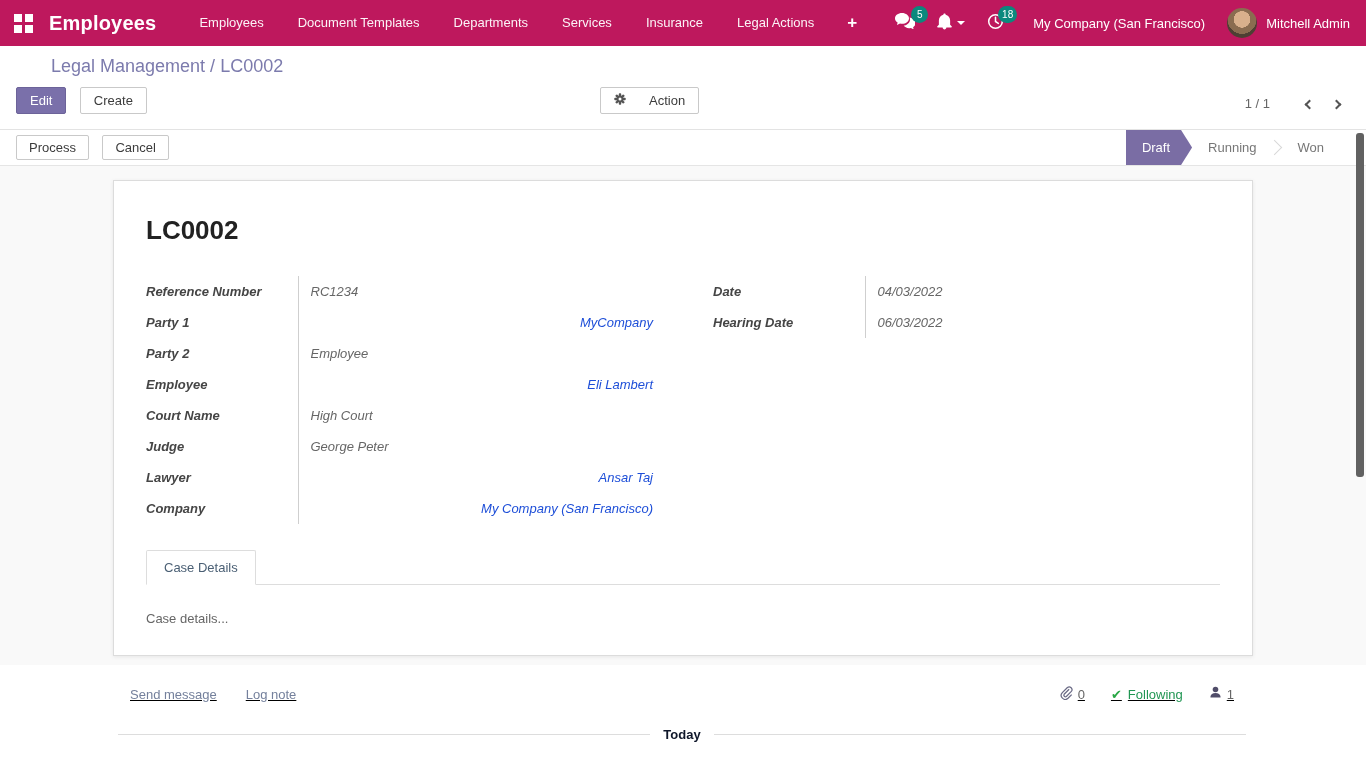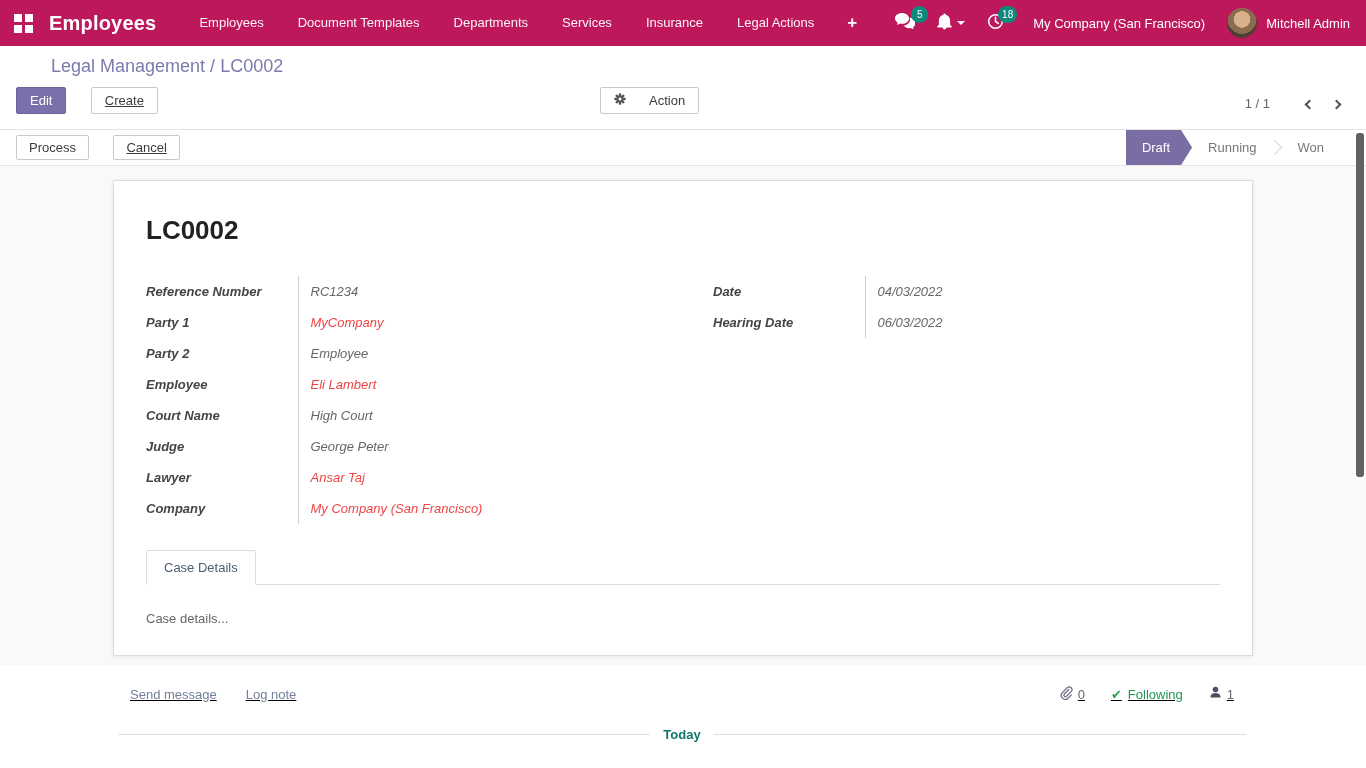--- a/index.html
+++ b/index.html
@@ -29,21 +29,21 @@
   .user-name { font-size:13px; }
 
   
   .control-panel { background:#fff; border-bottom:1px solid #e3e3e3; padding:10px 16px 0 16px; height:84px; }
   .breadcrumb { font-size:18px; color:#7c7bad; margin-bottom:10px; }
   .breadcrumb .bc-parent { cursor:pointer;margin-left:35px; }
   .cp-row { display:flex; align-items:flex-start; }
   .cp-left { width:584px; }
   .btn { font-size:13px; padding:5px 13px; border-radius:2px; border:1px solid #c9c9c9;
          background:#fff; color:#3c3c3c; cursor:pointer; font-family:inherit; }
-  .btn + .btn { margin-left:20px;text-decoration:underline; }
+  .btn + .btn { margin-left:9px; }
   .btn-primary { background:#7a70aa; border-color:#6c6399; color:#fff; }
   .btn-action { display:inline-flex; align-items:center; gap:23px; }
   .cp-center { flex:0 0 auto; }
   .cp-right { margin-left:auto; display:flex; align-items:center; padding-top:5px; }
   .pager-value { font-size:13px; color:#666; margin-right:26px; }
   .pager-btn { background:none; border:none; padding:4px 10px; cursor:pointer; }
   .chev { display:inline-block; width:7px; height:7px; border-color:#555; border-style:solid; }
   .chev-left  { border-width:2px 0 0 2px; transform:rotate(-45deg); }
   .chev-right { border-width:2px 2px 0 0; transform:rotate(45deg); }
 
@@ -61,40 +61,40 @@
   
   .content { height:499px; background:#f9f9f9; overflow:hidden; }
   .sheet { width:1140px; margin:14px auto 0 auto; height:476px; background:#fff;
            border:1px solid #dcdcdc; box-shadow:0 1px 4px rgba(0,0,0,.08); padding:34px 32px 0 32px; }
   .sheet-title { font-size:26px; font-weight:bold; color:#222; margin-bottom:30px; }
   .fields-grid { display:grid; grid-template-columns:1fr 1fr; column-gap:60px; align-items:start; }
   table.o-group { border-collapse:collapse; width:100%; }
   table.o-group td { font-size:13px; padding:8px 0; vertical-align:middle;font-style:italic; }
   td.lbl { width:152px; font-weight:bold; color:#454545; border-right:1px solid #cfcfcf; padding-right:8px; }
   td.val { padding-left:12px !important; color:#666; }
-  td.val.link { color:#ef4444; cursor:pointer; }
+  td.val.link { color:#1d4ed8; cursor:pointer;text-align:right; }
 
   .notebook { margin-top:26px; }
   .tabs-row { border-bottom:1px solid #ddd; padding-left:0; }
   .tab { display:inline-block; font-size:13px; color:#4a5f74; background:#fff;
          border:1px solid #ddd; border-bottom:1px solid #fff; margin-bottom:-1px;
          padding:9px 17px; border-radius:2px 2px 0 0; cursor:pointer; }
   .tab-content { padding:26px 0; font-size:13px; color:#666; }
 
   
   .chatter { height:103px; background:#fff; }
   .chatter-top { display:flex; align-items:center; padding:20px 132px 0 130px;text-decoration:underline; }
   .chatter-link { font-size:13px; color:#74809c; margin-right:29px; cursor:pointer; }
   .chatter-right { margin-left:auto; display:flex; align-items:center; gap:26px; }
   .attach, .followers { display:flex; align-items:center; gap:5px; font-size:13px; color:#666; cursor:pointer; }
   .following { display:flex; align-items:center; gap:6px; font-size:13px; color:#219653; cursor:pointer; }
   .check-glyph { color:#28a745; font-size:13px; }
   .today-divider { display:flex; align-items:center; margin:24px 120px 0 118px; }
   .today-divider .line { flex:1; height:1px; background:#ddd; }
-  .today-divider .today-text { font-size:13px; font-weight:bold; color:#0f766e; padding:0 13px; }
+  .today-divider .today-text { font-size:13px; font-weight:bold; color:#0f172a; padding:0 13px; }
 
   
   .scrollbar-thumb { position:absolute; top:133px; right:2px; width:8px; height:344px;
                      background:#616161; border-radius:3px; cursor:pointer; }
 </style>
 </head>
 <body>
 
 <header class="topbar">
   <div class="apps-icon">

